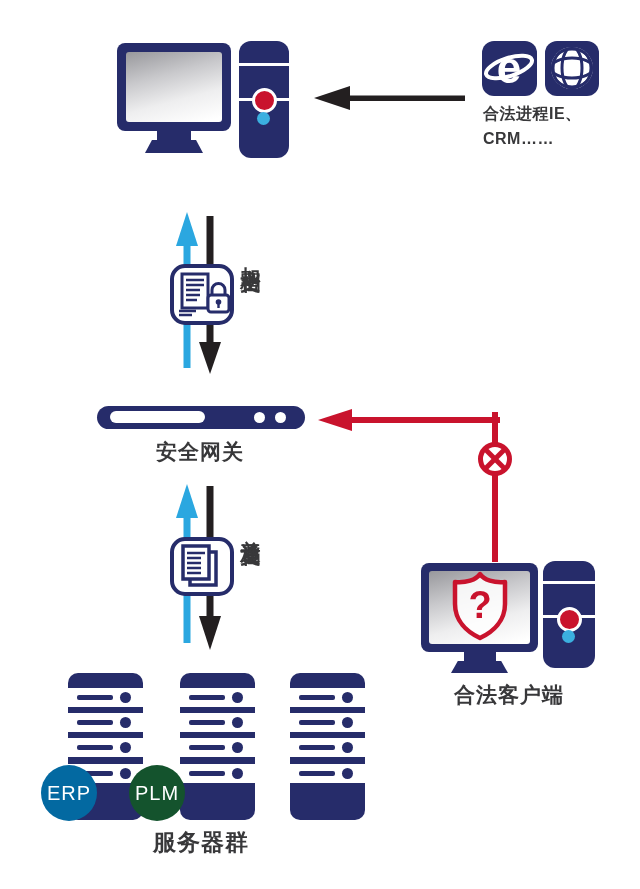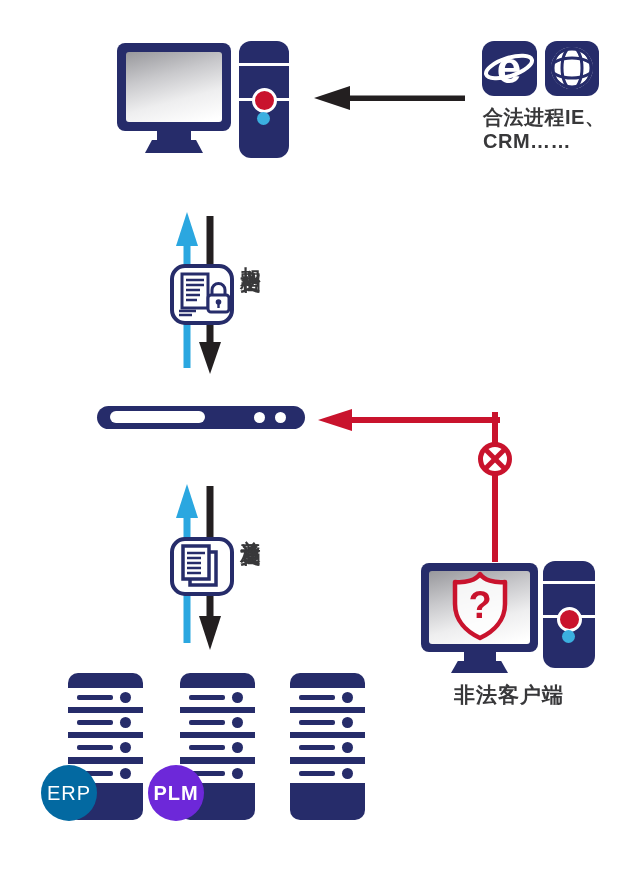--- a/index.html
+++ b/index.html
@@ -12,21 +12,21 @@
           background:linear-gradient(165deg,#98989c 0%,#c9c9cc 35%,#eeeeef 65%,#ffffff 95%);}
   .stand-neck{background:#262c6a;}
   .stand-base{background:#262c6a;clip-path:polygon(12% 0,88% 0,100% 100%,0 100%);}
   .tower{background:#262c6a;border-radius:12px;overflow:hidden;}
   .tower-line{position:absolute;left:0;right:0;height:3px;background:#fff;}
   .led{position:absolute;border-radius:50%;}
   .led-red{width:19px;height:19px;background:#c9132d;border:3px solid #fff;}
   .led-cyan{width:13px;height:13px;background:#3bb0e0;}
   
   .lbl{font-weight:bold;font-size:21px;text-align:center;white-space:nowrap;letter-spacing:1px;}
-  .lbl-sm{font-weight:bold;font-size:20px;white-space:nowrap;letter-spacing:0.5px;}
+  .lbl-sm{font-weight:bold;font-size:16px;white-space:nowrap;letter-spacing:0.5px;}
   .vlbl{writing-mode:vertical-rl;text-orientation:upright;font-weight:bold;font-size:20px;
         letter-spacing:2px;line-height:1;}
   
   .appicon{background:#262c6a;border-radius:12px;}
   
   .gw{background:#262c6a;border-radius:12px;}
   .gw-slot{position:absolute;left:13px;top:5px;width:95px;height:12px;background:#fff;border-radius:6px;}
   .gw-dot{position:absolute;top:6px;width:11px;height:11px;background:#fff;border-radius:50%;}
   
   .red-vline{background:#c9132d;}
@@ -112,20 +112,21 @@
     <circle cx="48.5" cy="38" r="2.8" fill="#262c6a"></circle>
     <rect x="47.3" y="39" width="2.4" height="5" fill="#262c6a"></rect>
   </svg>
   <div class="abs vlbl" style="left:241px;top:251px;">加密文档</div>
 
   <div class="abs gw" style="left:97px;top:406px;width:208px;height:23px;">
     <div class="gw-slot"></div>
     <div class="gw-dot" style="left:157px;"></div>
     <div class="gw-dot" style="left:178px;"></div>
   </div>
+  <div class="abs lbl" style="left:120px;top:438px;width:160px;">安全网关</div>
 
   <svg class="abs" style="left:315px;top:406px;" width="185" height="28" viewBox="0 0 185 28">
     <rect x="33" y="11" width="152" height="6" fill="#c9132d"></rect>
     <polygon points="3,14 37,3 37,25" fill="#c9132d"></polygon>
   </svg>
   <div class="abs red-vline" style="left:492px;top:412px;width:6px;height:150px;"></div>
   <svg class="abs" style="left:476px;top:440px;" width="38" height="38" viewBox="0 0 38 38">
     <circle cx="19" cy="19" r="14.5" fill="#ffffff" stroke="#c9132d" stroke-width="5"></circle>
     <line x1="10" y1="10" x2="28" y2="28" stroke="#c9132d" stroke-width="5"></line>
     <line x1="28" y1="10" x2="10" y2="28" stroke="#c9132d" stroke-width="5"></line>
@@ -205,34 +206,35 @@
       </div>
     <div class="slot" style="top:91px;">
         <div class="slot-line"></div>
         <div class="slot-dot"></div>
       </div>
   </div>
 
   <div class="abs badge" style="left: 41px; top: 765px; background: #0369a1;">
     <span>ERP</span>
   </div>
-  <div class="abs badge" style="left: 148px; top: 765px; background: #6d28d9; font-weight: bold;">
+  <div class="abs badge" style="left: 129px; top: 765px; background: #14532d;">
     <span>PLM</span>
   </div>
+  <div class="abs lbl" style="left:121px;top:827px;width:160px;font-size:23px;">服务器群</div>
 
   <div class="abs monitor" style="left:421px;top:563px;width:117px;height:89px;">
     <div class="screen" style="left:8px;top:8px;right:8px;bottom:8px;"></div>
   </div>
   <svg class="abs" style="left:448px;top:571px;" width="64" height="70" viewBox="0 0 64 70">
     <path d="M32,3 C28,9 18,12 7,11 L7,33 C7,50 19,61 32,67 C45,61 57,50 57,33 L57,11 C46,12 36,9 32,3 Z" fill="#ffffff" fill-opacity="0.85" stroke="#c9132d" stroke-width="4.5" stroke-linejoin="round"></path>
     <text x="32" y="47" text-anchor="middle" font-size="38" font-weight="bold" fill="#c9132d" font-family="Liberation Sans, sans-serif">?</text>
   </svg>
   <div class="abs stand-neck" style="left:464px;top:652px;width:32px;height:10px;"></div>
   <div class="abs stand-base" style="left:451px;top:661px;width:57px;height:12px;"></div>
   <div class="abs tower" style="left:543px;top:561px;width:52px;height:107px;">
     <div class="tower-line" style="top:20px;"></div>
     <div class="tower-line" style="top:54px;"></div>
     <div class="led led-red" style="left:14px;top:46px;"></div>
     <div class="led led-cyan" style="left:19px;top:69px;"></div>
   </div>
-  <div class="abs lbl" style="left:429px;top:681px;width:160px;">非法客户端</div>
+  <div class="abs lbl" style="left:429px;top:681px;width:160px;">合法客户端</div>
 
 </div>
 
 </body></html>

